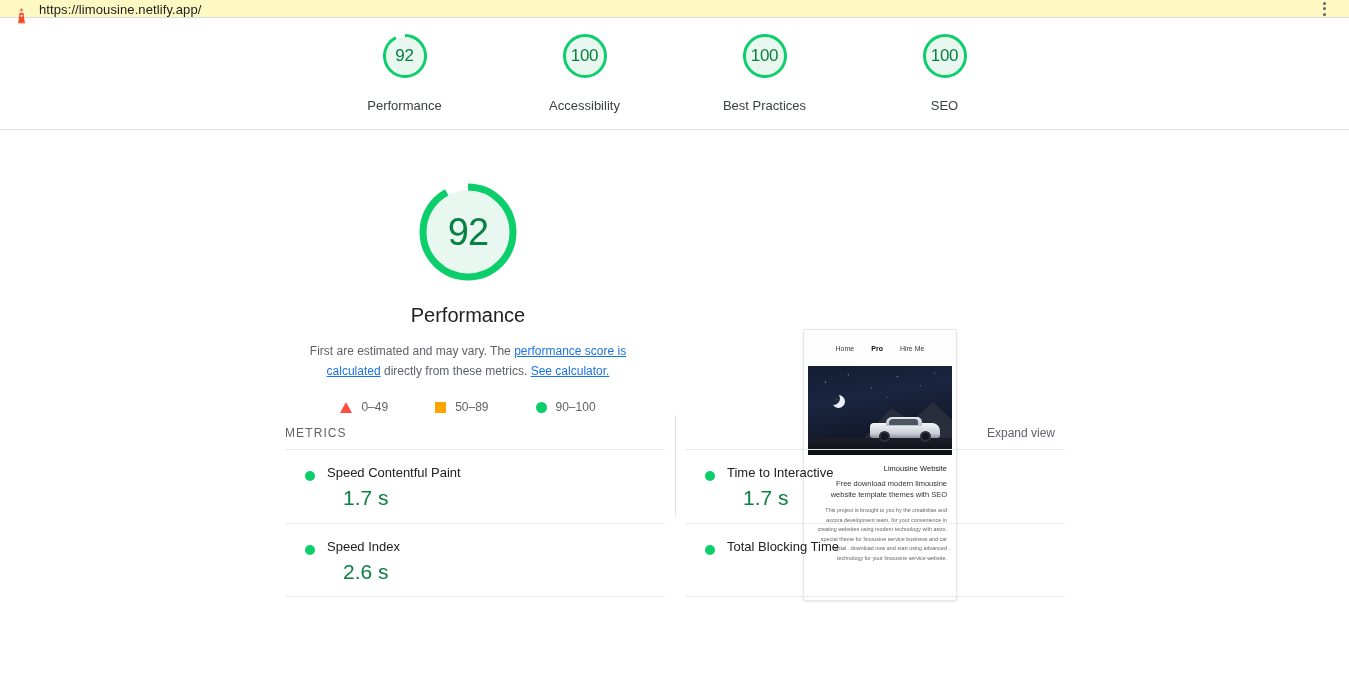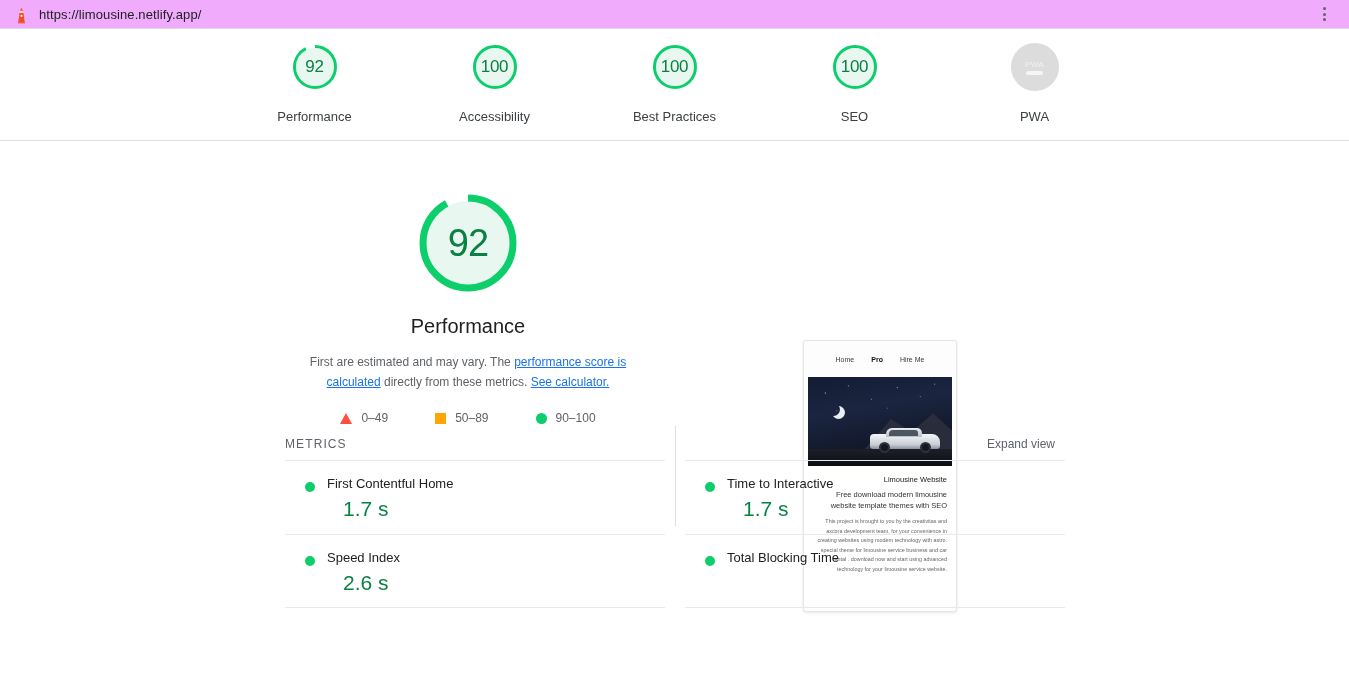--- a/index.html
+++ b/index.html
@@ -7,23 +7,23 @@
     margin: 0; padding: 0;
     width: 1349px; height: 682px;
     background: #ffffff;
     font-family: "Liberation Sans", sans-serif;
     overflow: hidden;
   }
 
   
   .browser-bar {
     position: relative;
-    height: 29px;
+    height: 18px;
     width: 100%;
-    background: #f0abfc;
+    background: #fef9c3;
     border-bottom: 1px solid #dadce0;
     display: flex;
     align-items: center;
   }
   .lh-favicon {
     position: absolute;
     left: 13px; top: 7px;
     width: 17px; height: 17px;
   }
   .url-text {
@@ -438,27 +438,20 @@
     <div class="mini-gauge">
       <svg width="48" height="48" viewBox="0 0 48 48">
         <circle cx="24" cy="24" r="19" fill="#e8f8f0"></circle>
         <circle cx="24" cy="24" r="20.5" fill="none" stroke="#0cce6b" stroke-width="3"></circle>
       </svg>
       <div class="mg-value">100</div>
     </div>
     <div class="score-label">SEO</div>
   </div>
 
-  <div class="score-item">
-    <div class="pwa-badge">
-      <div class="pwa-text">PWA</div>
-      <div class="pwa-dash"></div>
-    </div>
-    <div class="score-label">PWA</div>
-  </div>
 
 </div>
 
 <div class="report-body">
 
   <div class="perf-section">
 
     <div class="big-gauge-col">
       <div class="big-gauge">
         <svg width="100" height="100" viewBox="0 0 100 100">
@@ -519,21 +512,21 @@
     </div>
 
     <div class="metrics-head">
       <div class="metrics-title">METRICS</div>
       <div class="expand-view">Expand view</div>
     </div>
 
     <div class="metrics-grid">
       <div class="metric-item">
         <div class="metric-dot"></div>
-        <div class="metric-name">First Contentful Home</div>
+        <div class="metric-name">Speed Contentful Paint</div>
         <div class="metric-value">1.7 s</div>
       </div>
       <div class="metric-item">
         <div class="metric-dot"></div>
         <div class="metric-name">Time to Interactive</div>
         <div class="metric-value">1.7 s</div>
       </div>
       <div class="metric-item">
         <div class="metric-dot"></div>
         <div class="metric-name">Speed Index</div>

